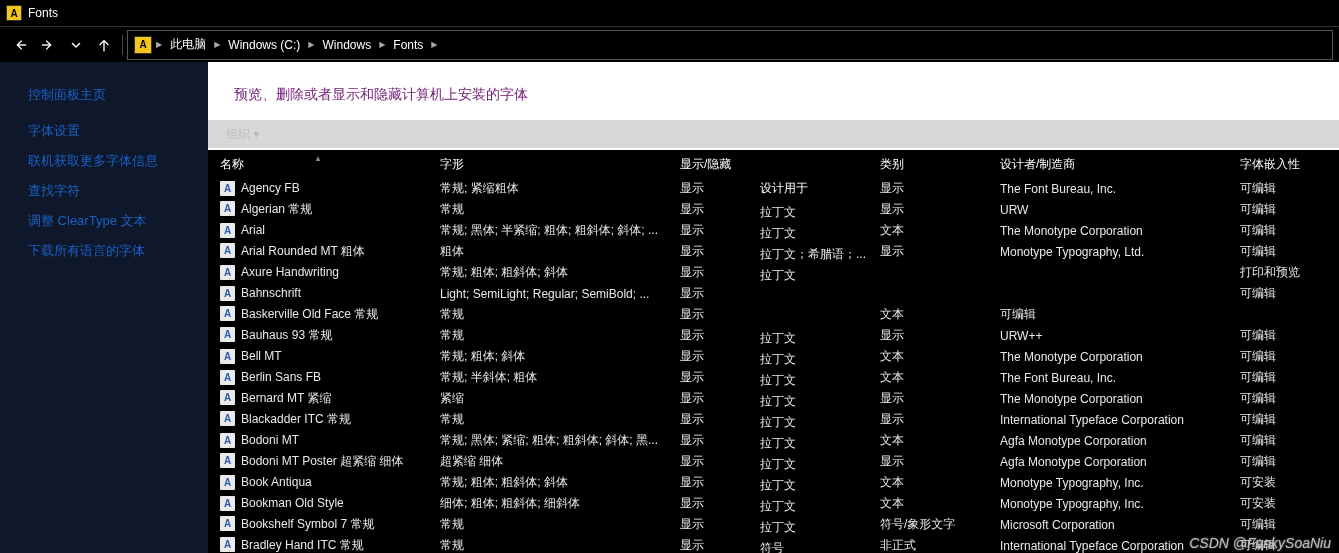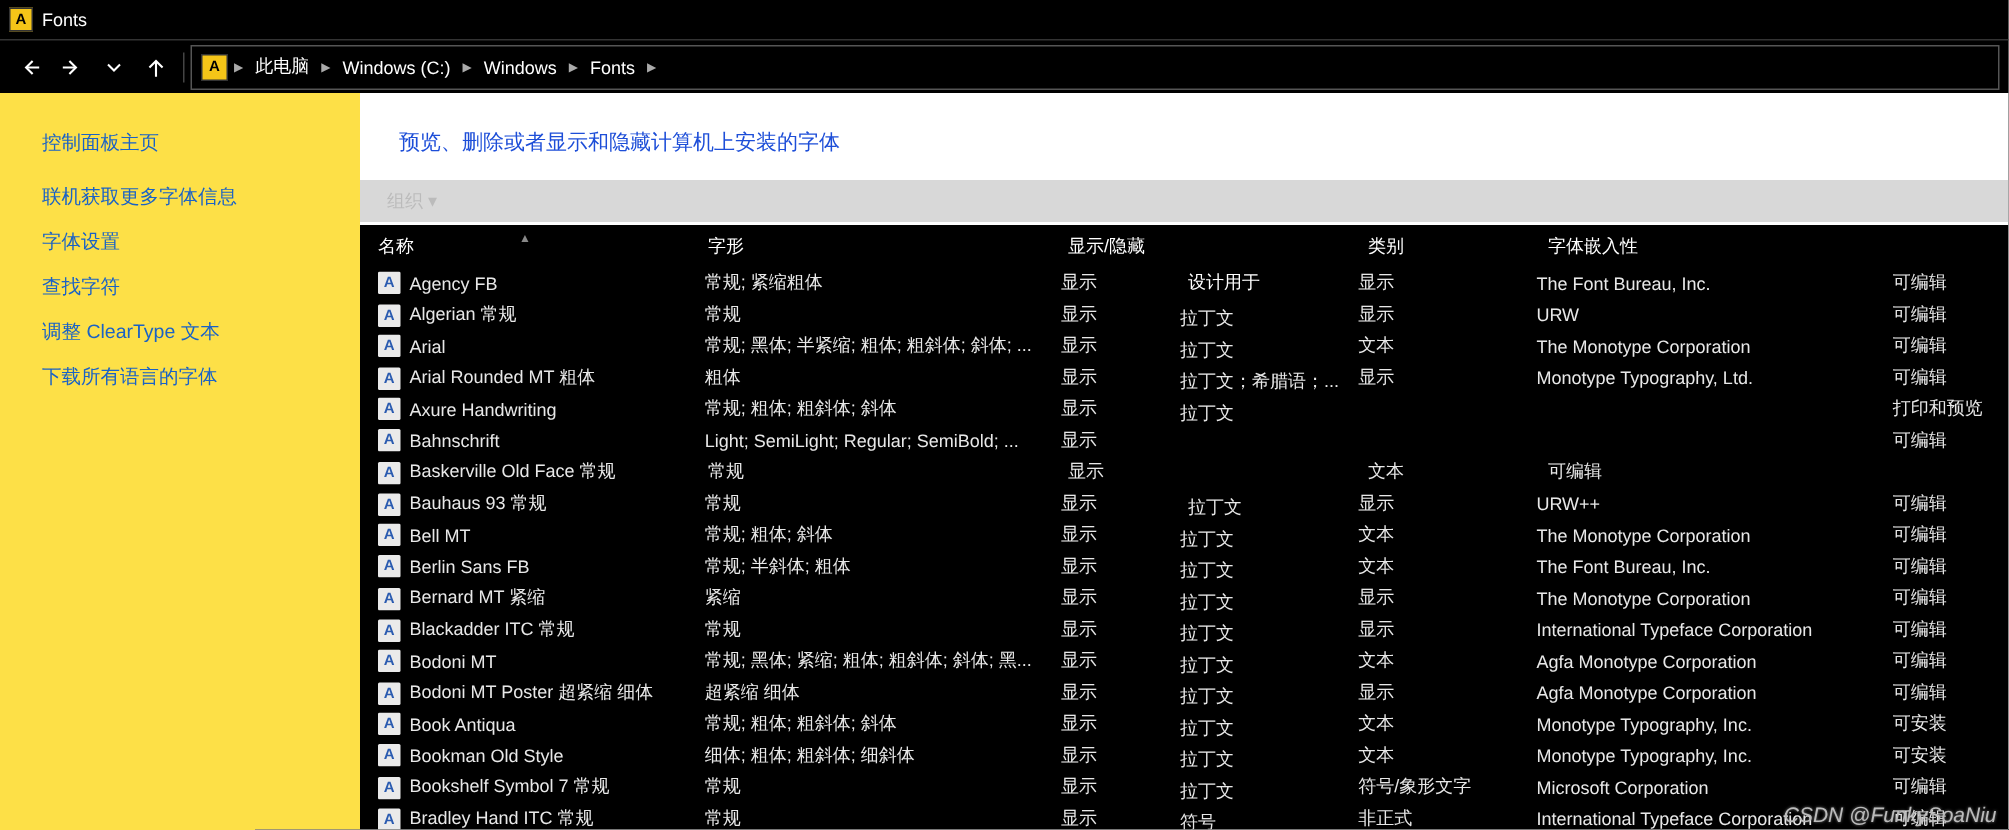--- a/index.html
+++ b/index.html
@@ -33,31 +33,31 @@
   .divider { width: 1px; height: 20px; background: #444; margin: 0 4px; }
   .address {
     flex: 1; height: 30px; border: 1px solid #555; background: #000;
     display: flex; align-items: center; padding: 0 6px; gap: 4px;
   }
   .crumb { color: #fff; padding: 0 4px; cursor: pointer; }
   .crumb-sep { color: #aaa; font-size: 8px; }
   
   .body { display: flex; height: calc(100% - 62px); }
   .sidebar {
-    width: 240px; background: #fde047; color: #000;
+    width: 208px; background: #0f172a; color: #000;
     padding: 24px 0 0 28px;
   }
   .sidebar-title { color: #1a62c6; font-size: 13px; margin-bottom: 18px; }
   .sidebar a {
     display: block; color: #1a62c6; text-decoration: none;
     font-size: 13px; margin-bottom: 12px; cursor: pointer;
   }
   .main { flex: 1; background: #fff; position: relative; overflow: hidden; }
   .main-title {
-    color: #1d4ed8; font-size: 14px; padding: 24px 0 16px 26px;
+    color: #701a75; font-size: 14px; padding: 24px 0 16px 26px;
   }
   .toolbar {
     height: 28px; background: #d8d8d8; margin: 0 0 2px 0;
     display: flex; align-items: center; padding-left: 18px;
     color: #888; font-size: 12px;
   }
   
   .table-wrap { background: #000; color: #fff; }
   .thead {
     display: flex; height: 28px; align-items: center;
@@ -65,21 +65,21 @@
   }
   .th, .td {
     padding-left: 12px; white-space: nowrap; overflow: hidden;
     text-overflow: ellipsis;
   }
   .th { color: #fff; cursor: pointer; position: relative; }
   .sort-arrow {
     position: absolute; top: -2px; left: 50%; transform: translateX(-50%);
     color: #888; font-size: 8px;
   }
-  .c-name   { width: 220px; display: flex; align-items: flex-end; gap: 6px; }
+  .c-name   { width: 220px; display: flex; align-items: flex-start; gap: 6px; }
   .c-style  { width: 240px; }
   .c-hide   { width: 80px; }
   .c-design { width: 120px; margin-top: 48px; }
   .c-cat    { width: 120px; }
   .c-maker  { width: 240px; }
   .c-embed  { width: 90px; }
   .tbody .row {
     display: flex; height: 21px; align-items: center;
     font-size: 12px; color: #e8e8e8;
   }
@@ -139,22 +139,22 @@
     <span class="crumb">Windows</span>
     <span class="crumb-sep">▶</span>
     <span class="crumb">Fonts</span>
     <span class="crumb-sep">▶</span>
   </div>
 </div>
 
 <div class="body">
   <div class="sidebar">
     <div class="sidebar-title">控制面板主页</div>
+    <a>字体设置</a>
     <a>联机获取更多字体信息</a>
-    <a>字体设置</a>
     <a>查找字符</a>
     <a>调整 ClearType 文本</a>
     <a>下载所有语言的字体</a>
   </div>
 
   <div class="main">
     <div class="main-title">预览、删除或者显示和隐藏计算机上安装的字体</div>
     <div class="toolbar">
       <span style="opacity:0.35">组织 ▾</span>
     </div>
@@ -162,20 +162,21 @@
     <div class="table-wrap">
       <div class="thead">
         <div class="th c-name">
           <span>名称</span>
           <span class="sort-arrow">▲</span>
         </div>
         <div class="th c-style">字形</div>
         <div class="th c-hide">显示/隐藏</div>
         <div class="th c-design">设计用于</div>
         <div class="th c-cat">类别</div>
+        <div class="th c-maker">设计者/制造商</div>
         <div class="th c-embed">字体嵌入性</div>
       </div>
       <div class="tbody" id="tbody">
           <div class="row">
             <div class="td c-name">
               <div class="font-icon">A</div>
               <span>Agency FB</span>
             </div>
             <div class="td c-style">常规; 紧缩粗体</div>
             <div class="td c-hide">显示</div>

